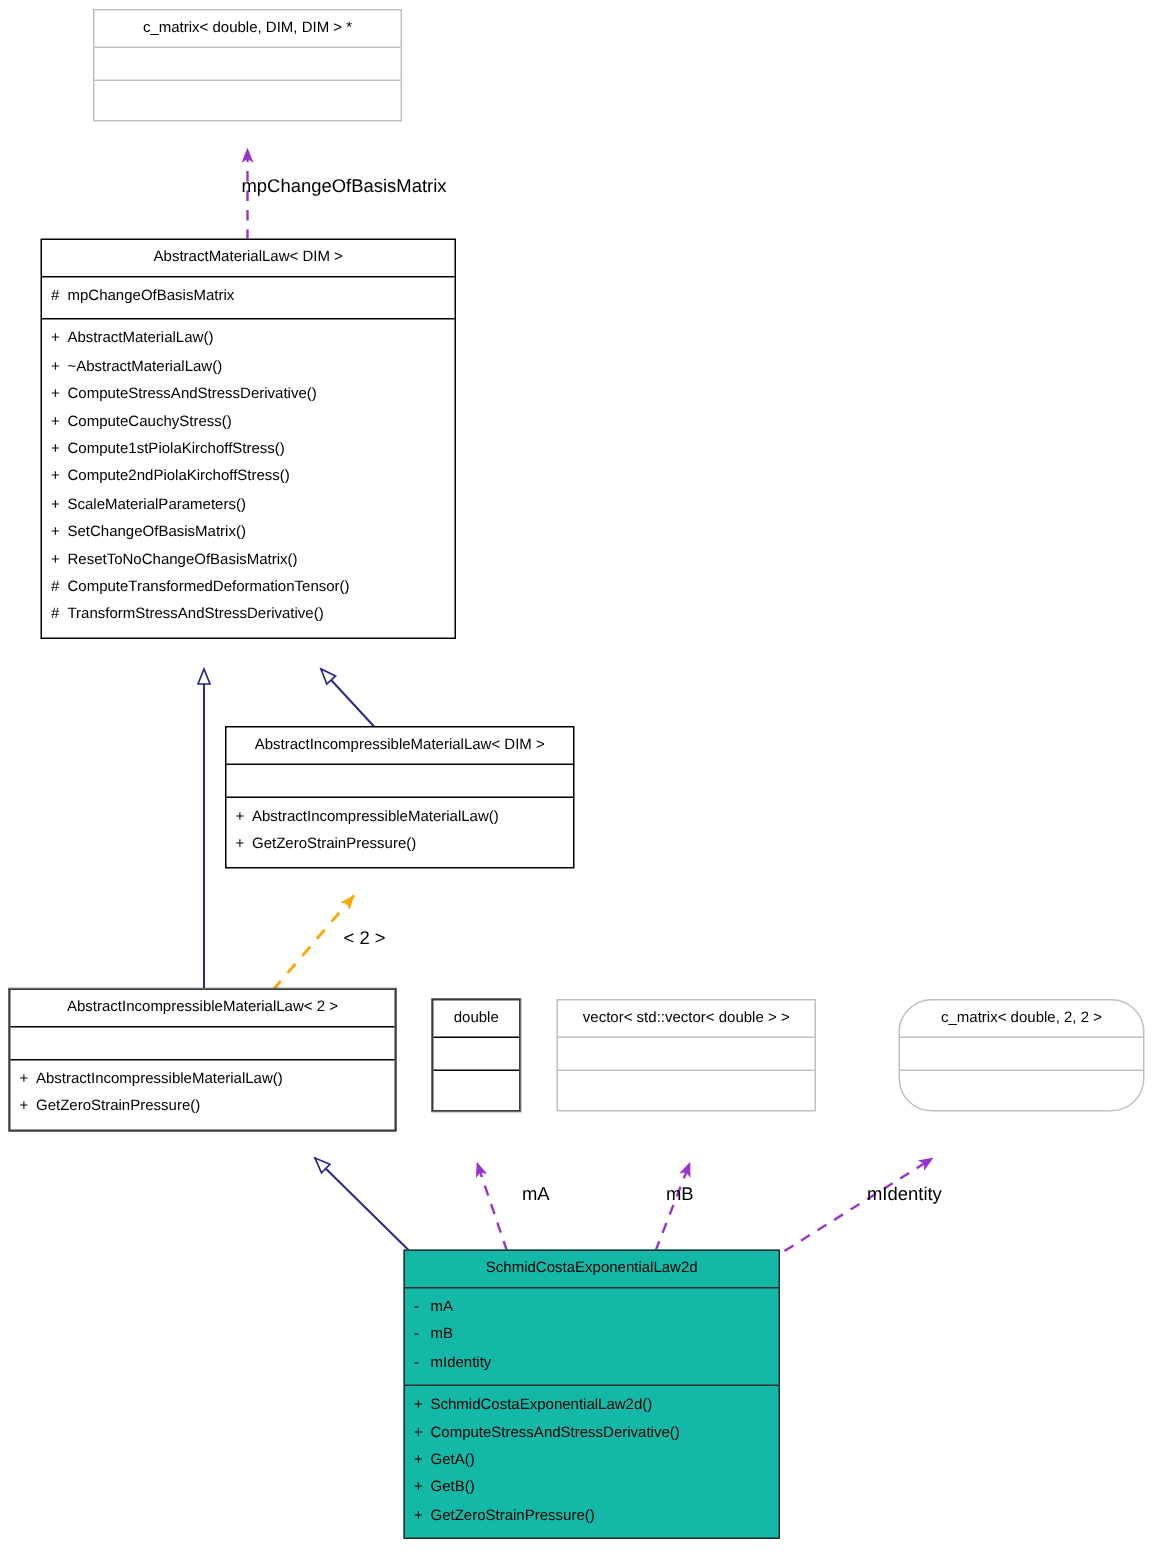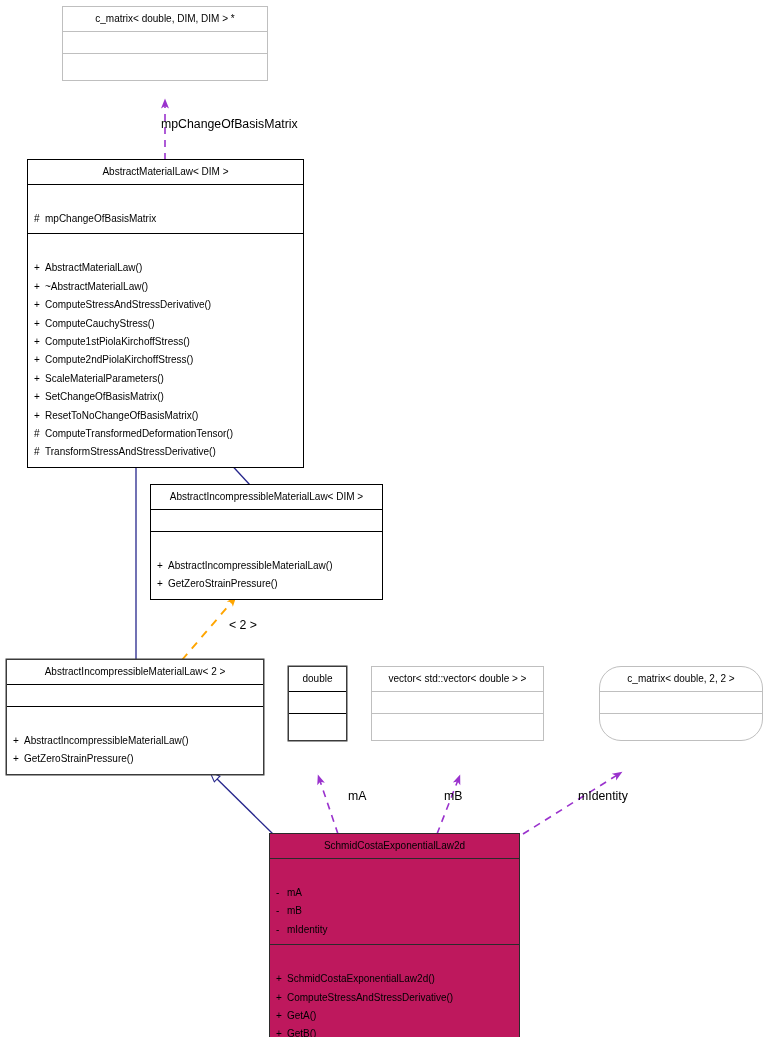--- a/index.html
+++ b/index.html
@@ -32,21 +32,21 @@
     background: #ffffff;
     border: 1px solid #000000;
     font-size: 10px;
     color: #000000;
     z-index: 2;
   }
   .node.light {
     border: 1px solid #bfbfbf;
   }
   .node.highlight {
-    background: #be185d;
+    background: #14b8a6;
     border: 1px solid #2b2b2b;
   }
   .node.thick {
     border: 1px solid #3b3b3b;
     box-shadow: 0 0 0 0.5px #3b3b3b;
   }
   .title-cell {
     text-align: center;
     padding: 4px 6px 5px 6px;
     white-space: nowrap;
@@ -59,21 +59,20 @@
     line-height: 0;
   }
   .node.light .sep {
     background: #bfbfbf;
   }
   .node.highlight .sep {
     background: #2b2b2b;
   }
   .attr-cell, .meth-cell {
     padding: 4px 3px 5px 6px;
-    margin-top: 21px;
   }
   .row {
     white-space: nowrap;
     line-height: 18.4px;
     height: 18.4px;
     overflow: hidden;
   }
   .vis {
     display: inline-block;
     width: 11px;

